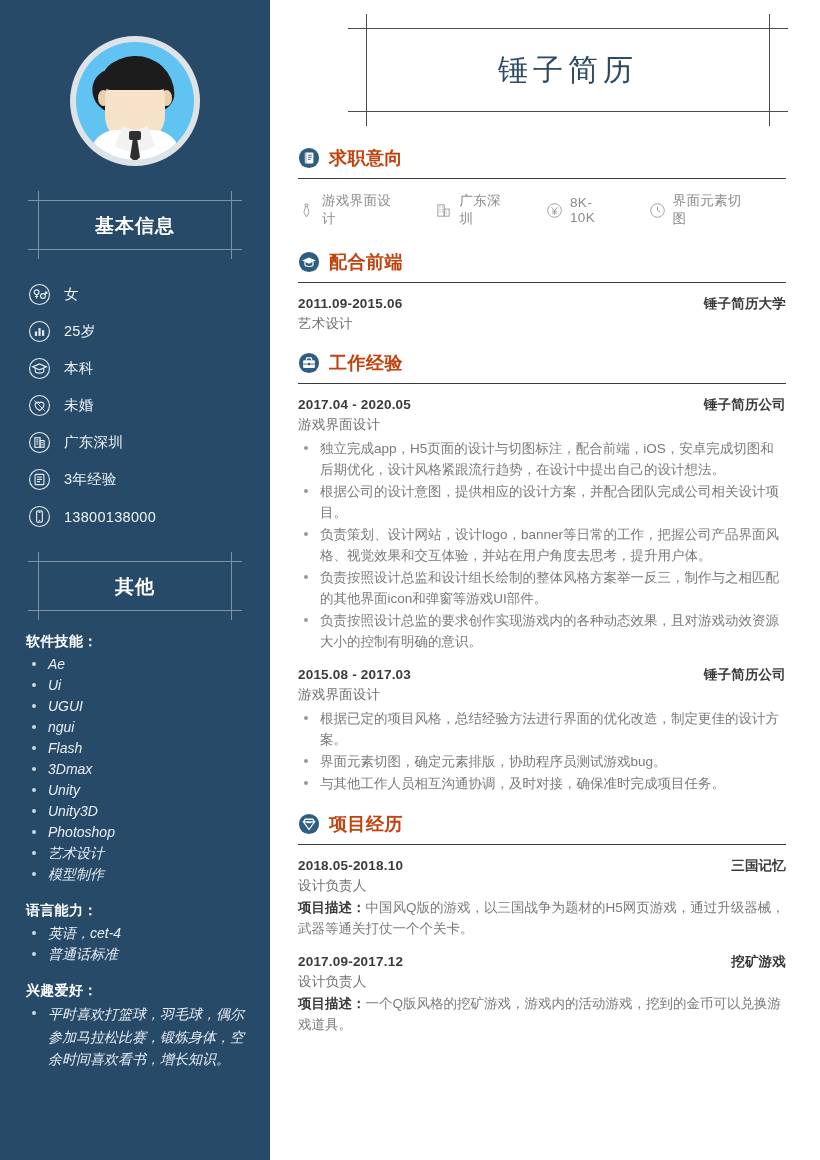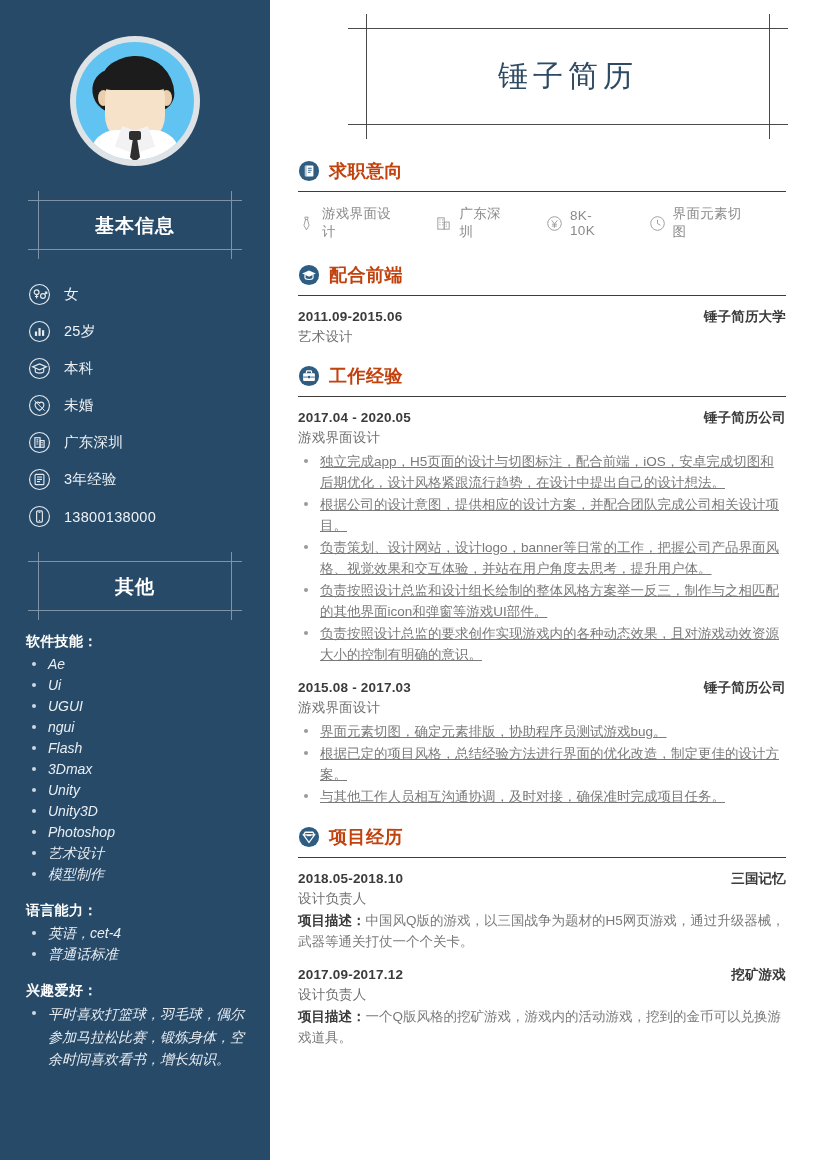--- a/index.html
+++ b/index.html
@@ -99,21 +99,21 @@
   }
   .other-group li:before {
     content:""; position:absolute; left: 6px; top: 8px;
     width:4px;height:4px;border-radius:50%;background:#cdd8e1;
   }
   .other-group li.multi { line-height: 22.5px; }
 
   
   .main { flex: 1 1 auto; padding: 0 34px 0 28px; position: relative; background:#fff; }
 
-  .title-box { position: relative; margin: 28px 16px 12px 68px; height: 97px; border-radius: 27px; }
+  .title-box { position: relative; margin: 28px 16px 12px 68px; height: 84px; border-radius: 27px; }
   .title-box .tb-line-t, .title-box .tb-line-b {
     position:absolute; left:-18px; right:-18px; height:1px; background:#4a4a4a;
   }
   .title-box .tb-line-t { top:0; }
   .title-box .tb-line-b { bottom:0; }
   .title-box .tb-vline-l, .title-box .tb-vline-r {
     position:absolute; top:-14px; bottom:-14px; width:1px; background:#4a4a4a;
   }
   .title-box .tb-vline-l { left:0; }
   .title-box .tb-vline-r { right:0; }
@@ -138,21 +138,21 @@
 
   .entry { margin-top: 12px; }
   .entry-head { display:flex; justify-content:space-between; align-items:baseline; }
   .entry-date { font-size: 13.5px; font-weight: bold; color:#3b3b3b; letter-spacing:.2px; }
   .entry-org  { font-size: 13.5px; font-weight: bold; color:#3b3b3b; letter-spacing:.2px; }
   .entry-role { font-size: 13.5px; color:#6f6f6f; margin-top: 2px; letter-spacing:.2px; }
 
   .bullets { list-style:none; margin: 4px 0 0 0; padding: 0; }
   .bullets li {
     font-size: 13.5px; color:#7a7a7a; line-height: 21px;
-    padding-left: 22px; position: relative; margin-top: 1px; text-decoration: underline;
+    padding-left: 22px; position: relative; margin-top: 1px;
   }
   .bullets li:before {
     content:""; position:absolute; left:6px; top:8px;
     width:4px;height:4px;border-radius:50%;background:#9a9a9a;
   }
   .proj-desc { font-size: 13.5px; color:#7a7a7a; line-height: 21px; margin-top: 2px; }
   .proj-desc b { color:#3b3b3b; font-weight:bold; }
 </style>
 </head>
 <body>
@@ -431,22 +431,22 @@
         </ul>
       </div>
 
       <div class="entry" style="margin-top:14px;">
         <div class="entry-head">
           <span class="entry-date">2015.08 - 2017.03</span>
           <span class="entry-org">锤子简历公司</span>
         </div>
         <div class="entry-role">游戏界面设计</div>
         <ul class="bullets">
+          <li>根据已定的项目风格，总结经验方法进行界面的优化改造，制定更佳的设计方案。</li>
           <li>界面元素切图，确定元素排版，协助程序员测试游戏bug。</li>
-          <li>根据已定的项目风格，总结经验方法进行界面的优化改造，制定更佳的设计方案。</li>
           <li>与其他工作人员相互沟通协调，及时对接，确保准时完成项目任务。</li>
         </ul>
       </div>
     </section>
 
     <section class="section" style="margin-top:18px;">
       <div class="sec-head">
         <span class="sec-ic">
           <svg width="22" height="22" viewBox="0 0 24 24">
             <circle cx="12" cy="12" r="11" fill="#2f5d82"></circle>

